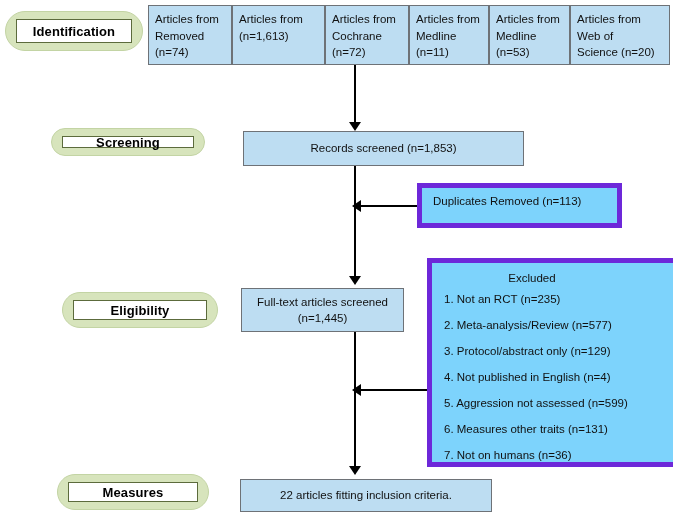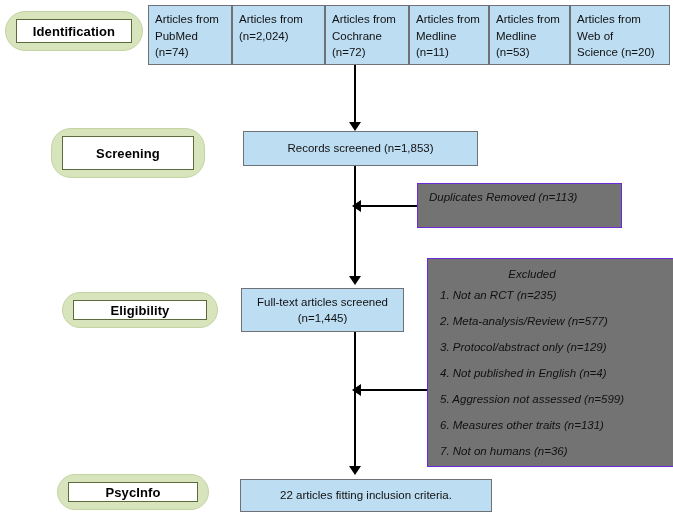--- a/index.html
+++ b/index.html
@@ -65,26 +65,25 @@
     flex-direction:column;
     align-items:flex-start;
     justify-content:flex-start;
     padding:5px 5px 5px 6px;
   }
   .src-box span{display:block;}
 
   
   .pink-box{
     position:absolute;
-    background:#737373;
-    border:1px solid #6d28d9;
+    background:#7dd3fc;
+    border:5px solid #6d28d9;
     box-sizing:border-box;
     font-size:11.5px;
     color:#111111;
-    font-style:italic;
   }
   .pink-box.dup{
     display:flex;
     align-items:flex-start;
     padding:7px 0 0 11px;
   }
   .excl-title{
     text-align:center;
     font-size:11.5px;
     margin:9px 0 0 0;
@@ -129,41 +128,41 @@
 </style>
 </head>
 <body>
 
 <div id="canvas">
 
   <div class="stage-pill" style="left:5px;  top:11px;  width:138px; height:40px;">
     <div class="inner">Identification</div>
   </div>
 
-  <div class="stage-pill" style="left:51px; top:128px; width:154px; height:50px;">
+  <div class="stage-pill" style="left:51px; top:128px; width:154px; height:28px;">
     <div class="inner">Screening</div>
   </div>
 
   <div class="stage-pill" style="left:62px; top:292px; width:156px; height:36px;">
     <div class="inner">Eligibility</div>
   </div>
 
   <div class="stage-pill" style="left:57px; top:474px; width:152px; height:36px;">
-    <div class="inner">PsycInfo</div>
+    <div class="inner">Measures</div>
   </div>
 
   <div class="blue-box src-box" style="left:148px; top:5px; width:84px; height:60px;">
     <span>Articles from</span>
-    <span>PubMed</span>
+    <span>Removed</span>
     <span>(n=74)</span>
   </div>
 
   <div class="blue-box src-box" style="left:232px; top:5px; width:93px; height:60px;">
     <span>Articles from</span>
-    <span>(n=2,024)</span>
+    <span>(n=1,613)</span>
   </div>
 
   <div class="blue-box src-box" style="left:325px; top:5px; width:84px; height:60px;">
     <span>Articles from</span>
     <span>Cochrane</span>
     <span>(n=72)</span>
   </div>
 
   <div class="blue-box src-box" style="left:409px; top:5px; width:80px; height:60px;">
     <span>Articles from</span>
@@ -179,21 +178,21 @@
 
   <div class="blue-box src-box" style="left:570px; top:5px; width:100px; height:60px;">
     <span>Articles from</span>
     <span>Web of</span>
     <span>Science (n=20)</span>
   </div>
 
   <div class="vline" style="left:354px; top:65px; height:59px;"></div>
   <div class="arrow-down" style="left:349px; top:122px;"></div>
 
-  <div class="blue-box centered" style="left:243px; top:131px; width:235px; height:35px;">
+  <div class="blue-box centered" style="left:243px; top:131px; width:281px; height:35px;">
     <span>Records screened (n=1,853)</span>
   </div>
 
   <div class="vline" style="left:354px; top:166px; height:114px;"></div>
   <div class="arrow-down" style="left:349px; top:276px;"></div>
 
   <div class="hline" style="left:358px; top:205px; width:69px;"></div>
   <div class="arrow-left" style="left:352px; top:200px;"></div>
 
   <div class="pink-box dup" style="left:417px; top:183px; width:205px; height:45px;">

